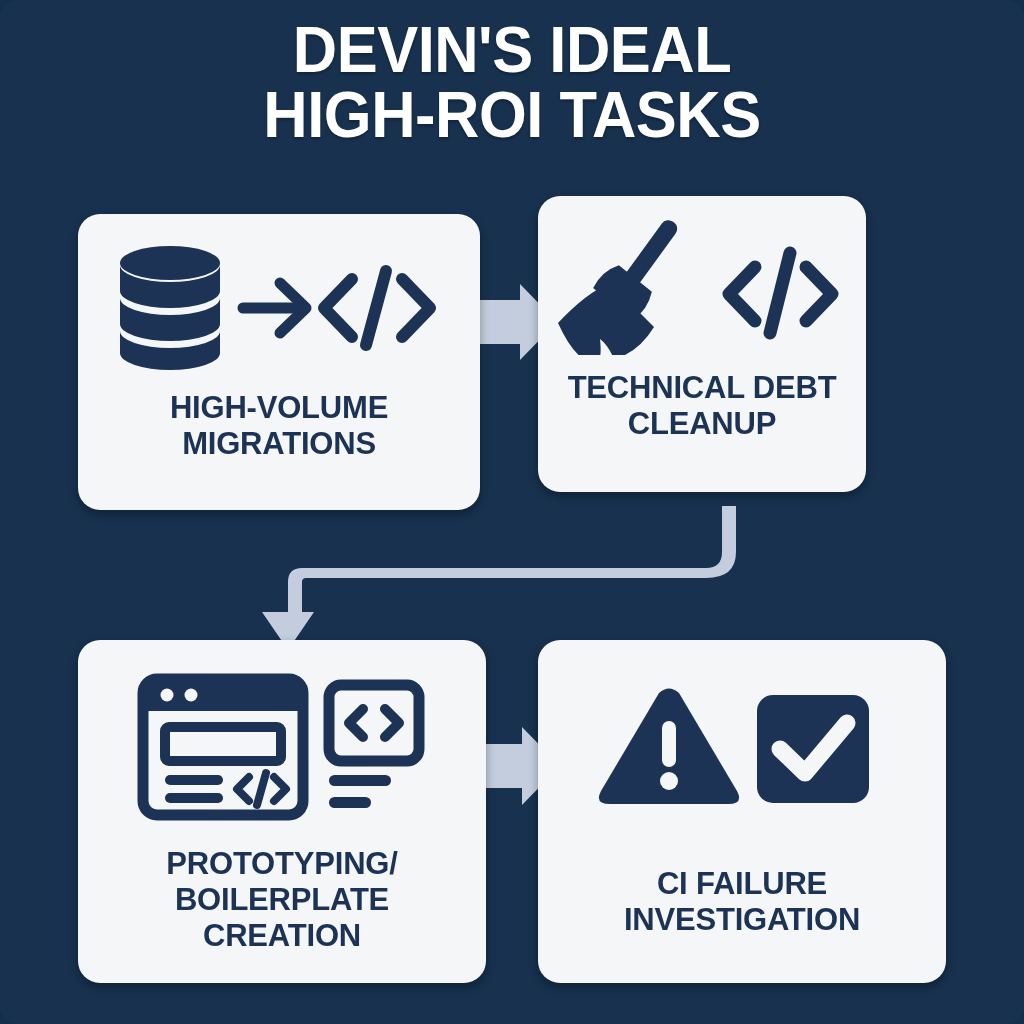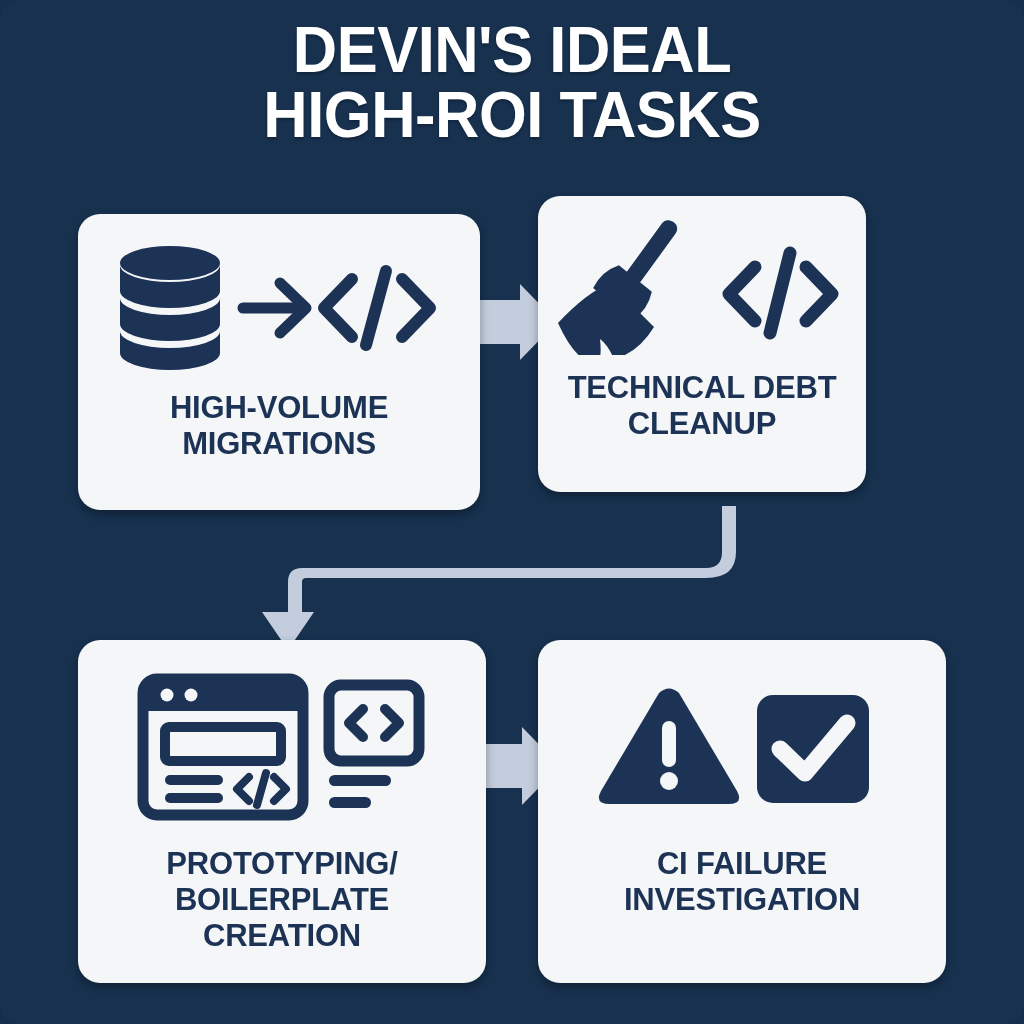--- a/index.html
+++ b/index.html
@@ -73,21 +73,21 @@
   #card-4 { left: 538px; top: 640px; width: 408px; height: 343px; }
 
   #card-1 .card-icons { height: 150px; padding-top: 18px; }
   #card-2 .card-icons { height: 150px; padding-top: 14px; }
   #card-3 .card-icons { height: 170px; padding-top: 22px; }
   #card-4 .card-icons { height: 170px; padding-top: 24px; }
 
   #card-1 .card-label { margin-top: 8px; }
   #card-2 .card-label { margin-top: 10px; }
   #card-3 .card-label { margin-top: 14px; }
-  #card-4 .card-label { margin-top: 12px; }
+  #card-4 .card-label { margin-top: 32px; }
 
   
   #connectors {
     position: absolute;
     left: 0; top: 0;
     width: 1024px;
     height: 1024px;
     pointer-events: none;
   }
 </style>

